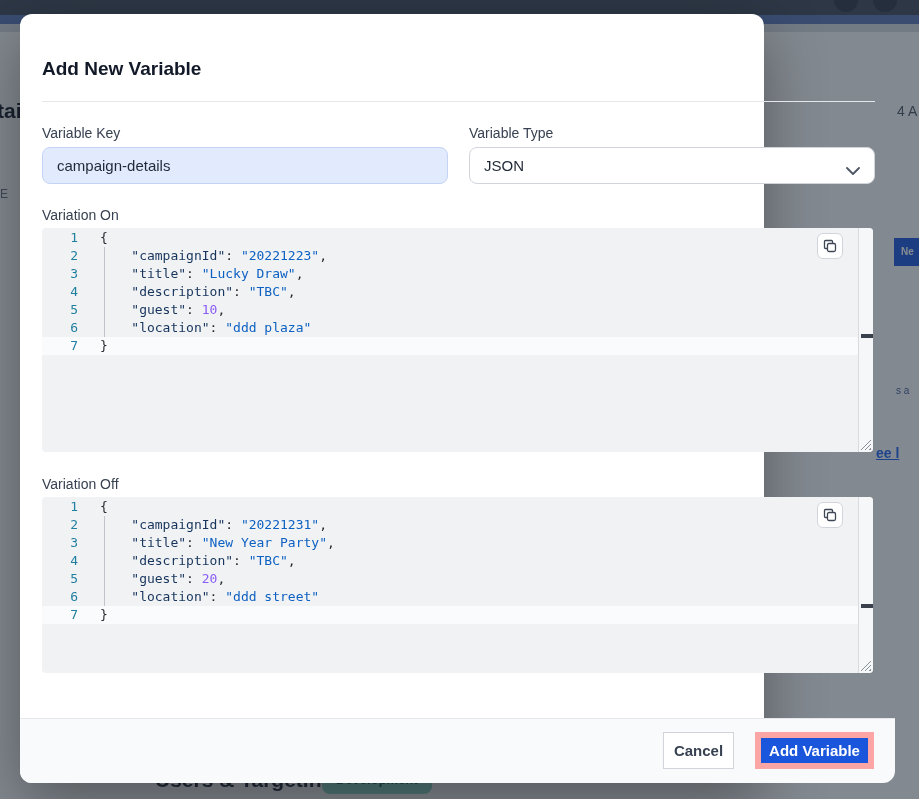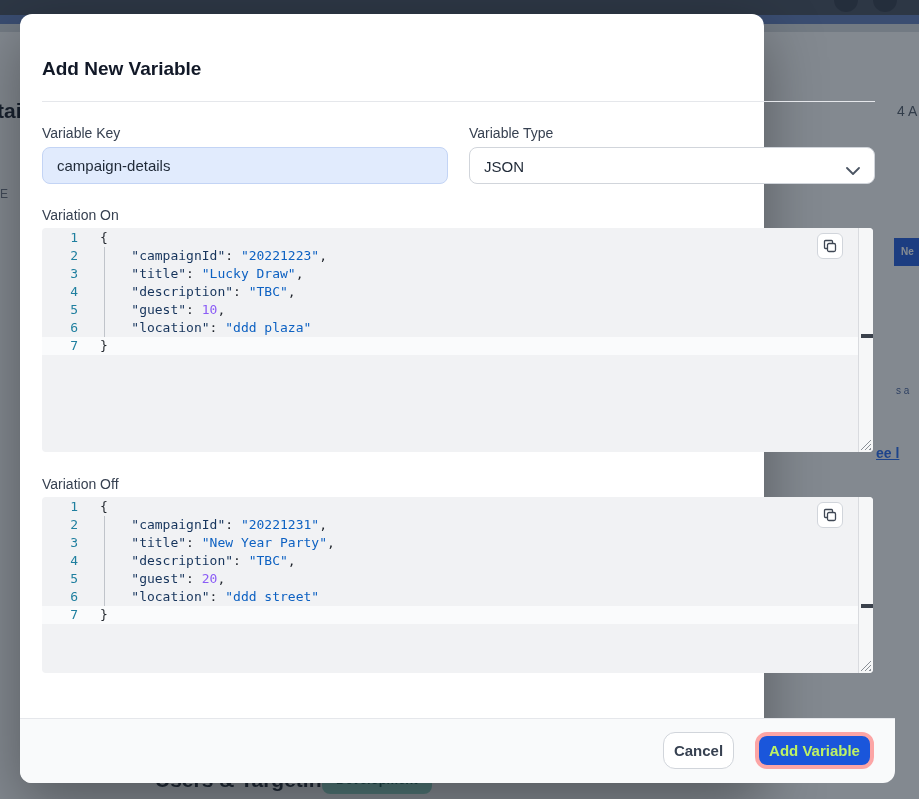--- a/index.html
+++ b/index.html
@@ -36,21 +36,21 @@
   .lbl-key { left:22px; top:111px; }
   .lbl-type { left:449px; top:111px; }
   .lbl-von { left:22px; top:193px; }
   .lbl-voff { left:22px; top:462px; }
 
   .input-key { position:absolute; left:22px; top:133px; width:406px; height:37px; background:#e1ebfd;
                border:1px solid #c3d4f5; border-radius:8px; font-size:15px; color:#1f2937;
                padding:0 14px; font-family:"Liberation Sans", sans-serif; }
   .select-type { position:absolute; left:449px; top:133px; width:406px; height:37px; background:#ffffff;
                  border:1px solid #d1d5db; border-radius:8px; font-size:15px; color:#1f2937;
-                 display:flex; align-items:flex-end; padding:8px 14px; cursor:pointer; }
+                 display:flex; align-items:center; padding:15px 14px; cursor:pointer; }
   .select-type .chev { position:absolute; right:14px; top:14px; }
 
   
   .editor { position:absolute; left:22px; width:831px; background:#f1f2f4; border-radius:4px; overflow:hidden;
             font-family:"DejaVu Sans Mono","Liberation Mono",monospace; font-size:13px; }
   .ed-on  { top:214px; height:224px; }
   .ed-off { top:483px; height:176px; }
   .code-lines { position:absolute; left:0; top:1px; right:15px; }
   .code-line { display:flex; height:18px; line-height:18px; white-space:pre; }
   .code-line.active { background:#fafbfc; }
@@ -68,24 +68,24 @@
   .scroll-thumb { position:absolute; left:2px; width:12px; height:4px; background:#3a414c; }
   .ed-on .scroll-thumb { top:106px; }
   .ed-off .scroll-thumb { top:107px; }
   .resize-grip { position:absolute; right:2px; bottom:2px; width:11px; height:11px;
                  background:repeating-linear-gradient(135deg, transparent, transparent 2px, #8a9097 2px, #8a9097 3px);
                  clip-path:polygon(100% 0, 100% 100%, 0 100%); cursor:nwse-resize; }
 
   
   .modal-footer { position:absolute; left:0; top:704px; width:875px; height:65px; background:#f9fafb;
                   border-top:1px solid #e5e7eb; border-radius:0 0 12px 12px; }
-  .btn { position:absolute; top:13px; height:37px; border-radius:12px; font-size:15px; font-weight:600;
+  .btn { position:absolute; top:13px; height:37px; border-radius:0; font-size:15px; font-weight:600;
          font-family:"Liberation Sans", sans-serif; cursor:pointer; }
   .btn-cancel { left:643px; width:71px; background:#ffffff; border:1px solid #d1d5db; color:#374151; }
-  .btn-submit { left:735px; width:119px; background:#1a56db; border:4px solid #fca5a5; color:#bef264; }
+  .btn-submit { left:735px; width:119px; background:#1a56db; border:6px solid #fca5a5; color:#ffffff; }
 </style>
 </head>
 <body>
 
 <div class="stage">
 
   <div class="bg-page">
     <div class="bg-navbar">
       <div class="bg-nav-circle" style="left:834px;"></div>
       <div class="bg-nav-circle" style="left:873px;"></div>

